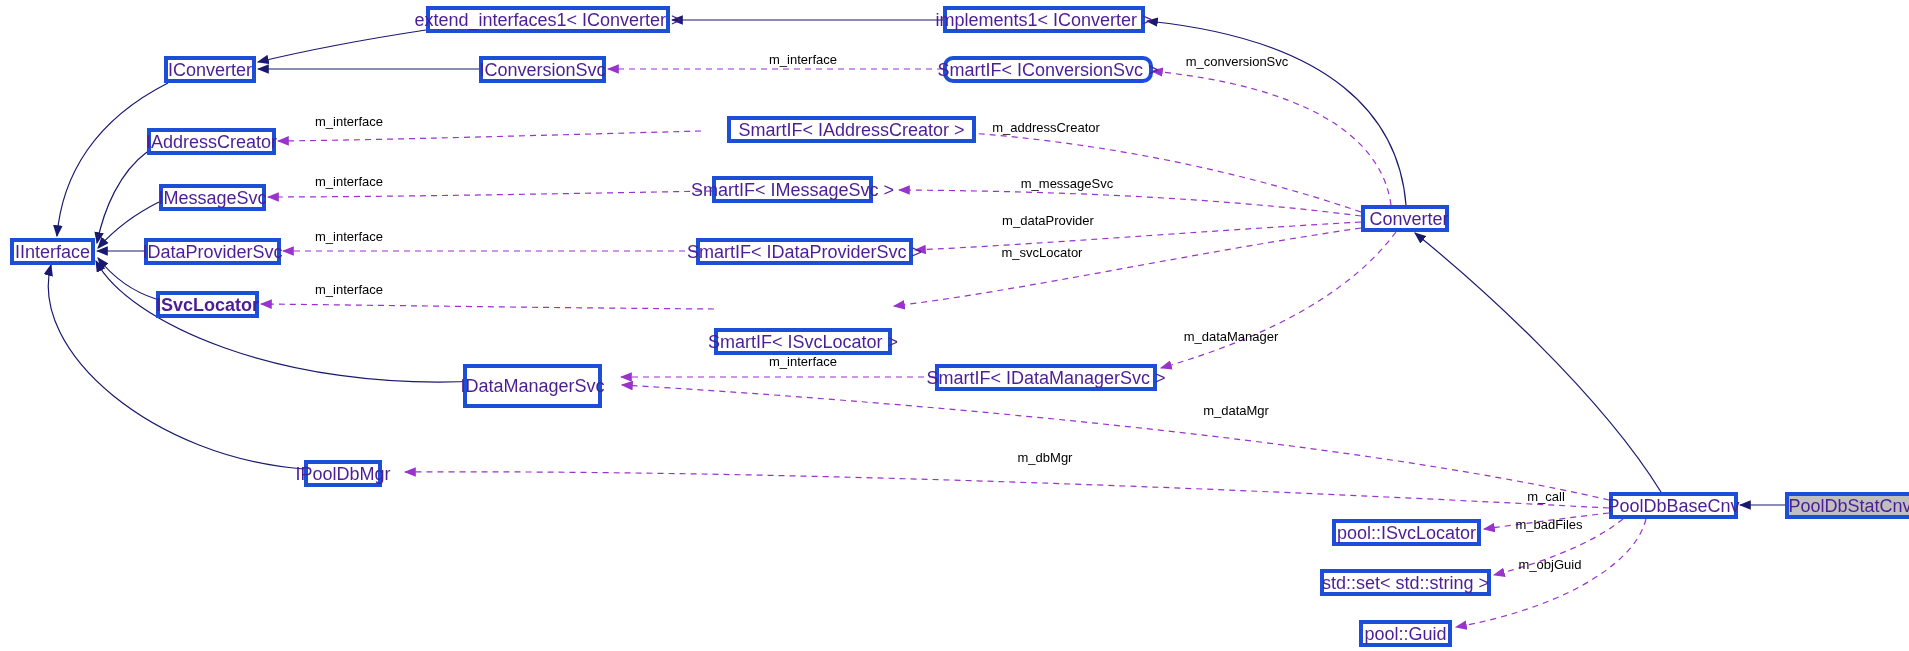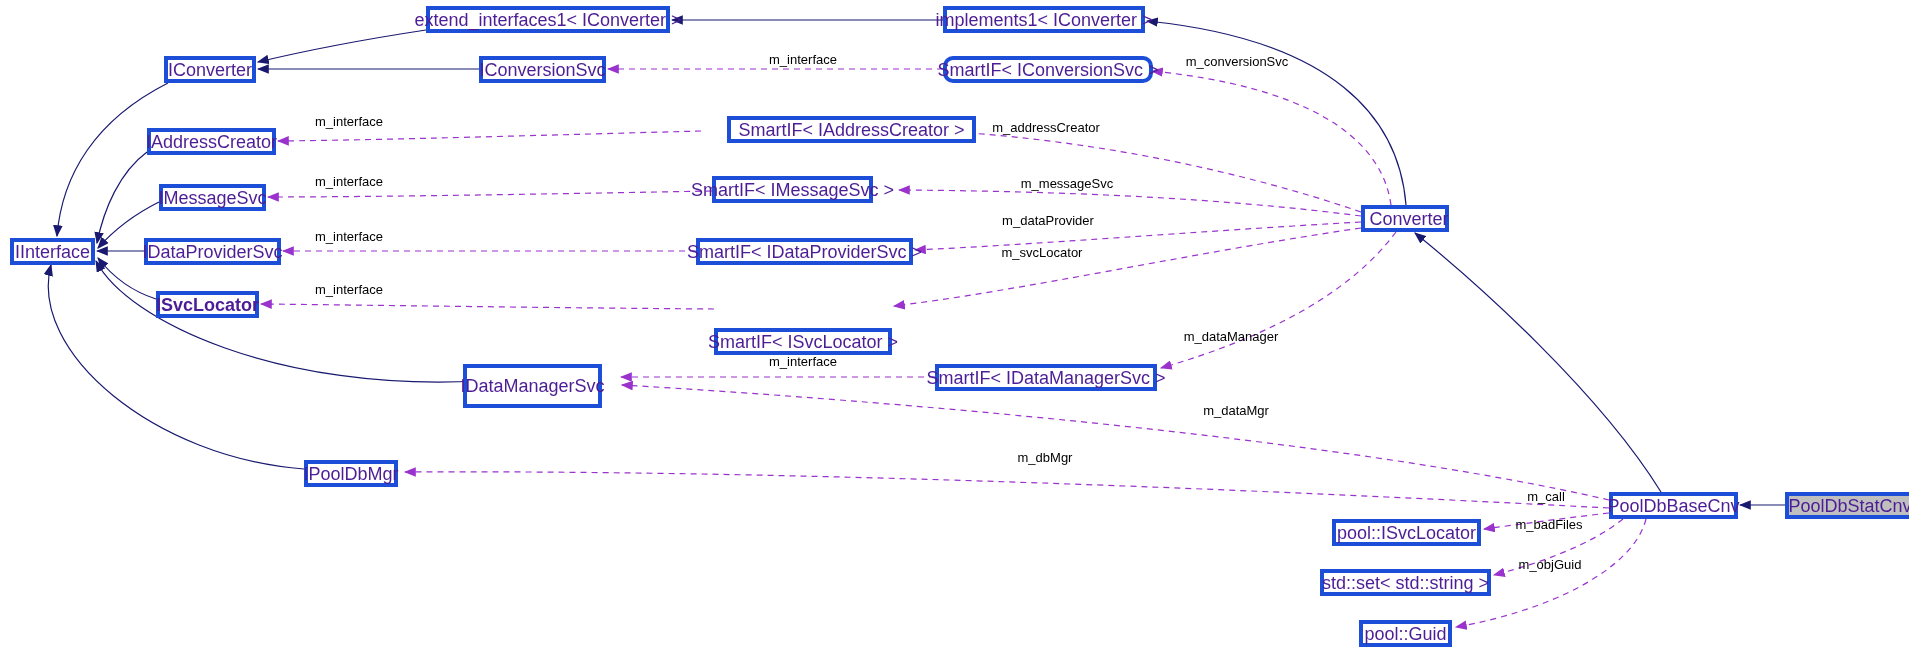--- a/index.html
+++ b/index.html
@@ -141,20 +141,20 @@
       <div class="node" style="left: 159px; top: 184px; width: 107px; height: 27px;">IMessageSvc</div>
       <div class="node" style="left: 712px; top: 176px; width: 161px; height: 27px;">SmartIF&lt; IMessageSvc &gt;</div>
       <div class="node" style="left: 10px; top: 238px; width: 85px; height: 27px;">IInterface</div>
       <div class="node" style="left: 144px; top: 238px; width: 137px; height: 27px;">IDataProviderSvc</div>
       <div class="node" style="left: 696px; top: 238px; width: 217px; height: 27px;">SmartIF&lt; IDataProviderSvc &gt;</div>
       <div class="node" style="left: 156px; top: 291px; width: 103px; height: 27px; font-weight: bold;">ISvcLocator</div>
       <div class="node" style="left: 714px; top: 287px; width: 178px; height: 27px; margin-top: 41px;">SmartIF&lt; ISvcLocator &gt;</div>
       <div class="node" style="left: 1361px; top: 205px; width: 88px; height: 27px; padding-left: 8px;">Converter</div>
       <div class="node" style="left: 463px; top: 364px; width: 139px; height: 44px;">IDataManagerSvc</div>
       <div class="node" style="left: 935px; top: 364px; width: 222px; height: 27px;">SmartIF&lt; IDataManagerSvc &gt;</div>
-      <div class="node" style="left: 304px; top: 460px; width: 94px; height: 27px;">IPoolDbMgr</div>
+      <div class="node" style="left: 304px; top: 460px; width: 78px; height: 27px;">IPoolDbMgr</div>
       <div class="node" style="left: 1609px; top: 492px; width: 129px; height: 27px;">PoolDbBaseCnv</div>
       <div class="node highlight" style="left: 1785px; top: 492px; width: 130px; height: 27px;">PoolDbStatCnv</div>
       <div class="node" style="left: 1332px; top: 519px; width: 149px; height: 27px;">pool::ISvcLocator</div>
       <div class="node" style="left: 1320px; top: 569px; width: 171px; height: 27px;">std::set&lt; std::string &gt;</div>
       <div class="node" style="left: 1359px; top: 620px; width: 93px; height: 27px;">pool::Guid</div>
     </div>
 </div>
 
 </body></html>

